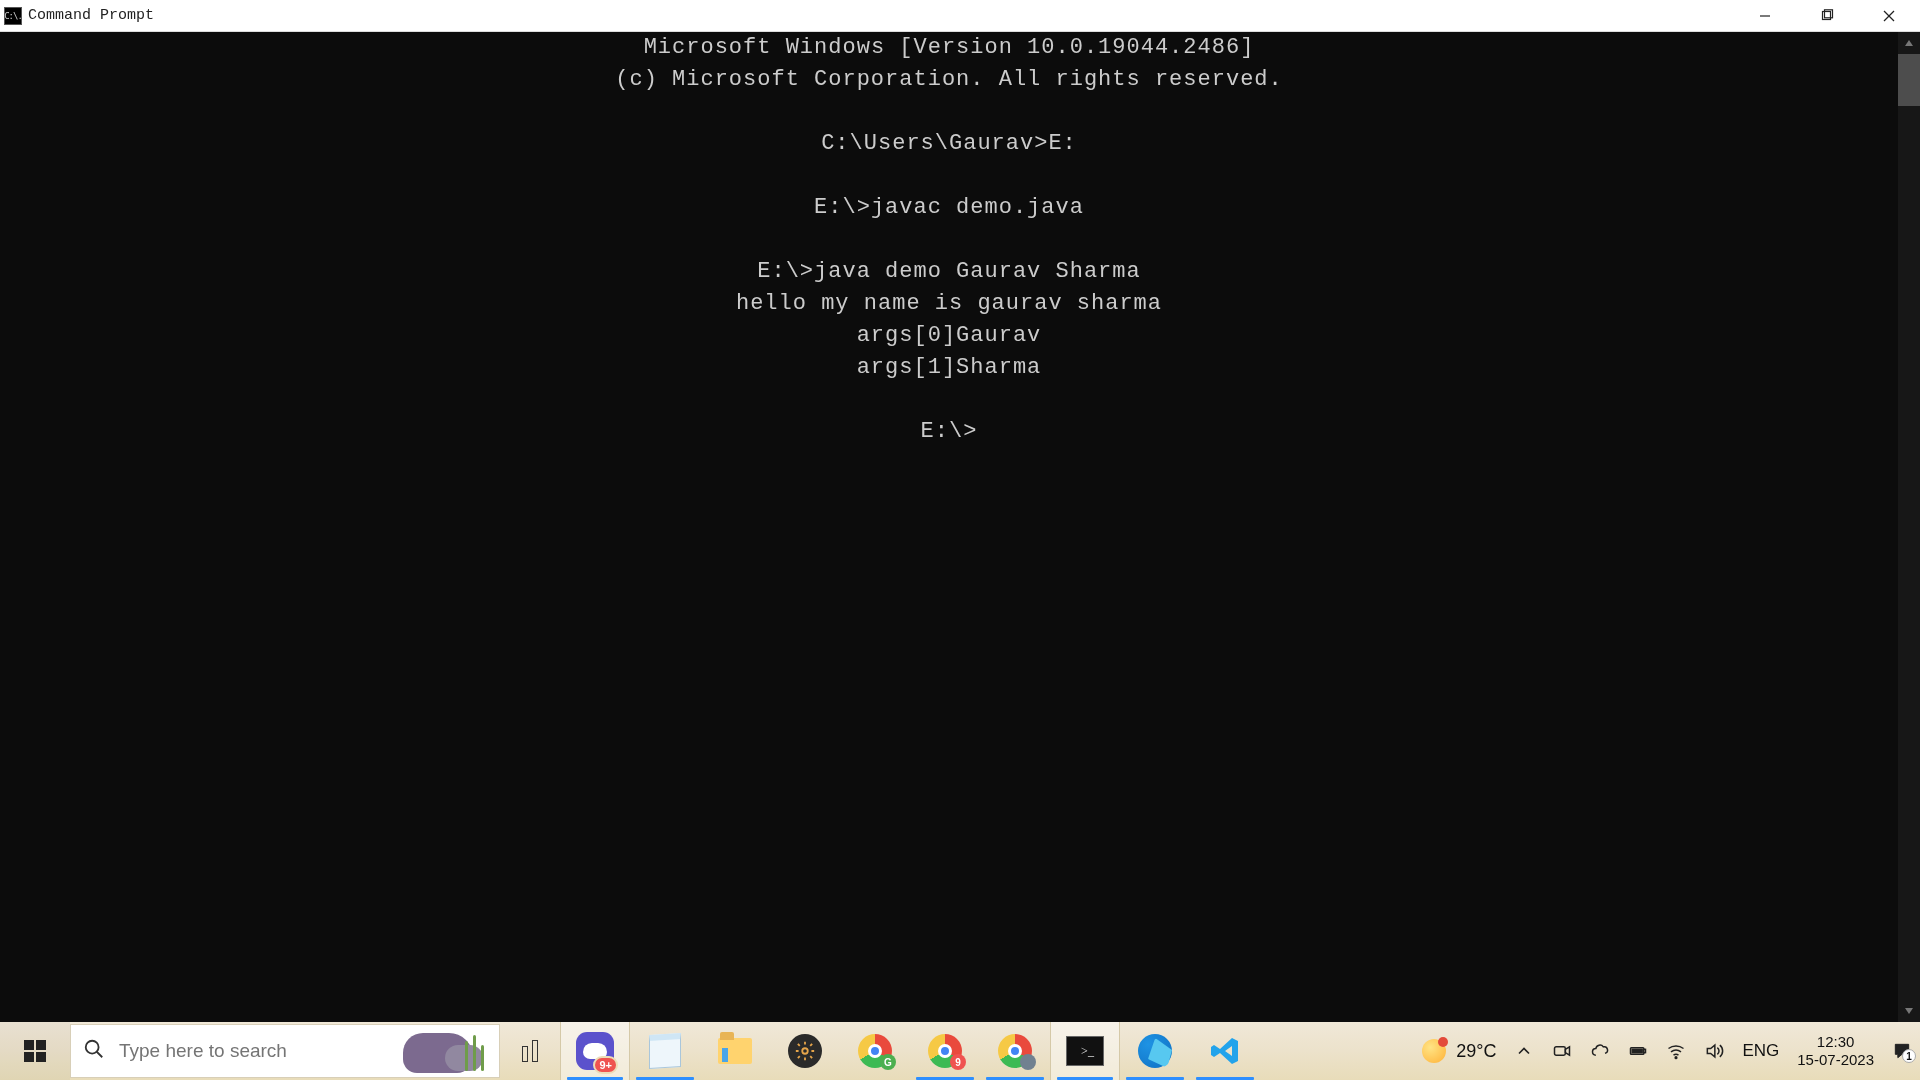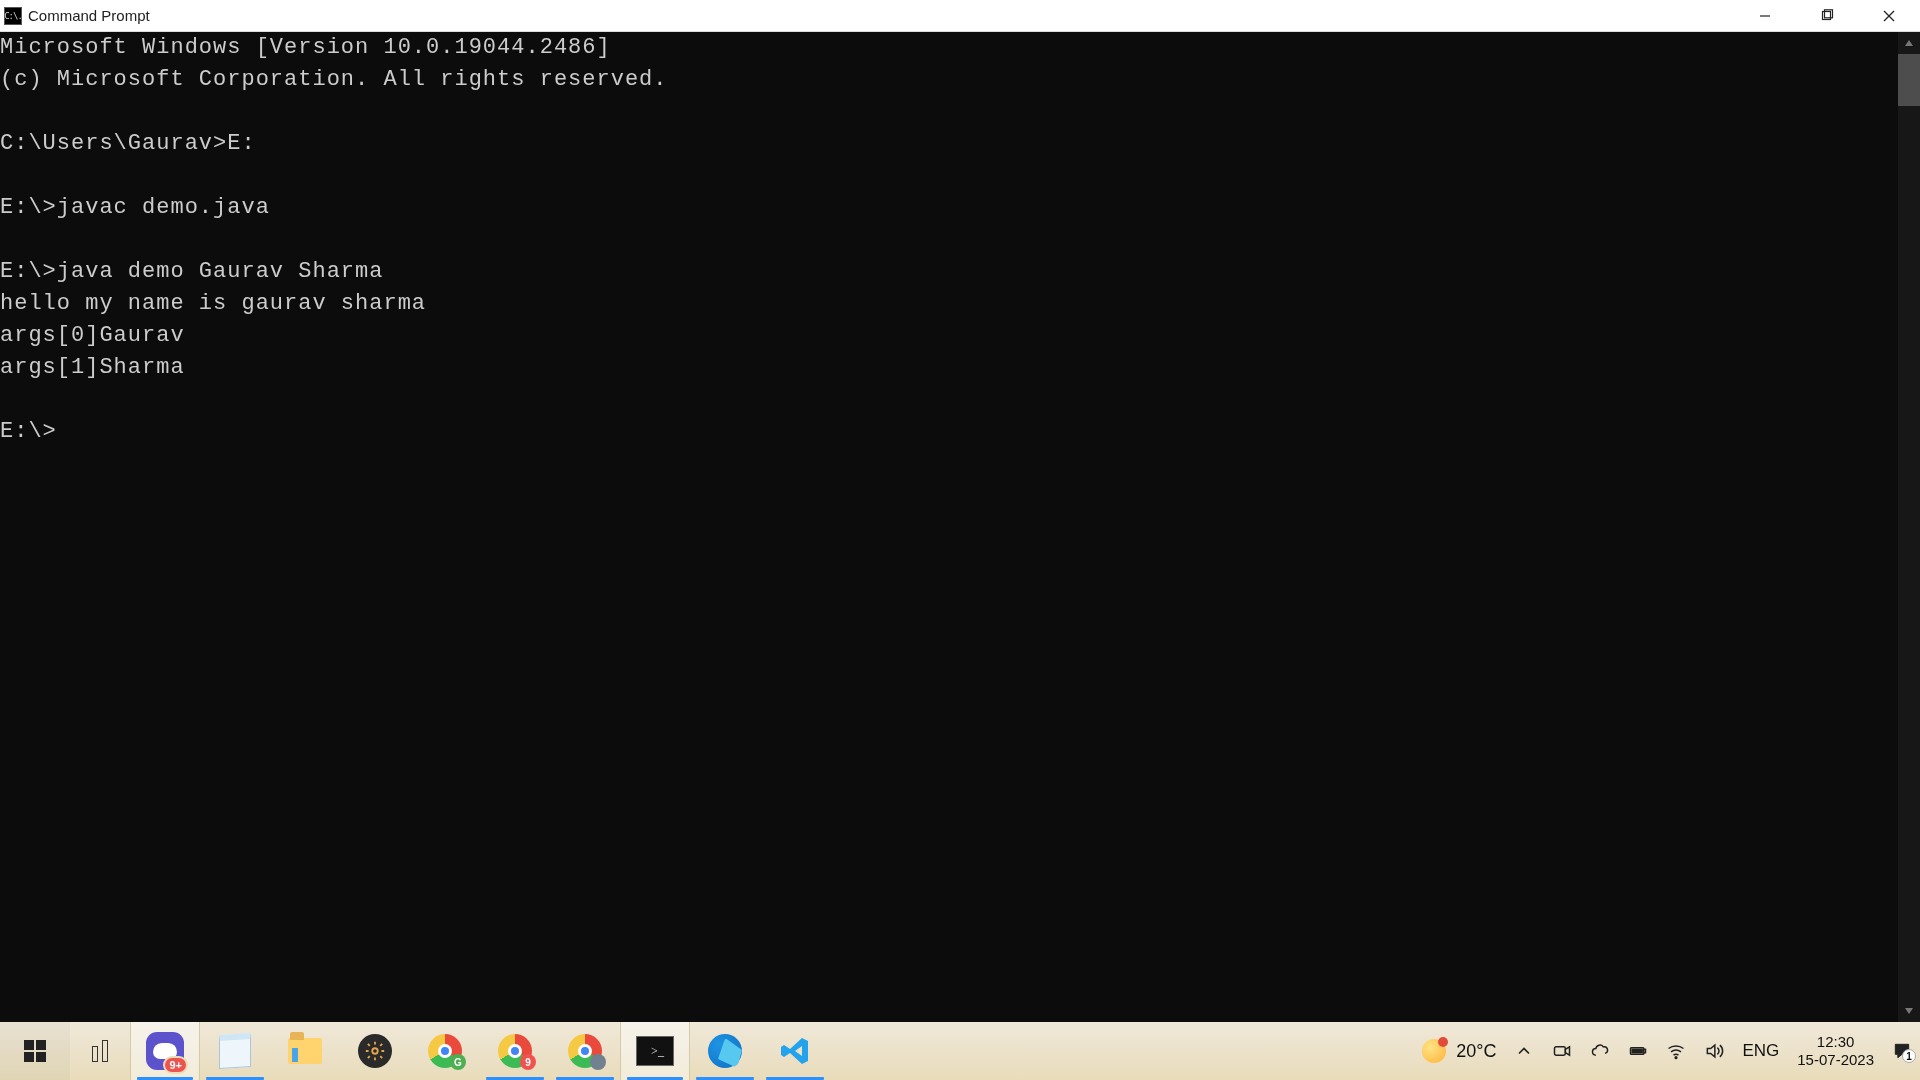--- a/index.html
+++ b/index.html
@@ -29,21 +29,21 @@
       font-family: Consolas, monospace;
       display: flex;
       align-items: center;
       justify-content: center;
       letter-spacing: -1px;
       border: 1px solid #555;
     }
     .titlebar-title {
       font-size: 15px;
       color: #222;
-      font-family: Liberation Sans, sans-serif;
+      font-family: Liberation Mono, monospace;
     }
     .window-controls {
       margin-left: auto;
       display: flex;
       height: 100%;
     }
     .ctrl-btn {
       width: 62px;
       height: 100%;
       display: flex;
@@ -62,20 +62,21 @@
       display: flex;
     }
     .console-text {
       flex: 1;
       font-family: Consolas, 'Courier New', monospace;
       font-size: 22px;
       line-height: 32px;
       white-space: pre;
       padding: 0;
       letter-spacing: 1px;
+      text-align: center;
     }
     .console-scrollbar {
       width: 22px;
       background: #171717;
       position: relative;
     }
     .scroll-up, .scroll-down {
       position: absolute;
       left: 0; right: 0;
       height: 22px;
@@ -305,20 +306,35 @@
 <div class="taskbar">
   <div class="start-btn">
     <div class="start-logo">
         <span></span>
         <span></span>
         <span></span>
         <span></span>
       </div>
   </div>
 
+  <div class="search-box">
+    <span class="search-icon">
+      <svg width="22" height="22" viewBox="0 0 24 24" fill="none" stroke="#333" stroke-width="2">
+          <circle cx="10" cy="10" r="7"></circle>
+          <line x1="21" y1="21" x2="15" y2="15"></line>
+        </svg>
+    </span>
+    <input class="search-input" placeholder="Type here to search" style="">
+    <div class="hippo">
+      <div class="hippo-body"></div>
+      <div class="grass">
+          <span></span>
+        </div>
+    </div>
+  </div>
 
   <div class="tb-icons">
     <div class="tb-item taskview">
       <div class="taskview-ic">
           <div class="r1"></div>
           <div class="r2"></div>
         </div>
     </div>
 
     <div class="tb-item active">
@@ -387,21 +403,21 @@
             <path d="M23 3l6 3v20l-6 3-12-11-6 4-3-2V12l3-2 6 4L23 3zm0 8l-7 5 7 5V11z"></path>
           </svg>
       </div>
       <div class="tb-indicator"></div>
     </div>
   </div>
 
   <div class="systray">
     <div class="weather">
       <div class="weather-ic"></div>
-      <div class="weather-text">20°C</div>
+      <div class="weather-text">29°C</div>
     </div>
 
     <div class="tray-ic">
       <svg viewBox="0 0 24 24" fill="none" stroke="#222" stroke-width="2">
           <polyline points="6 15 12 9 18 15"></polyline>
         </svg>
     </div>
     <div class="tray-ic">
       <svg viewBox="0 0 24 24" fill="none" stroke="#222" stroke-width="1.8">
           <rect x="3" y="7" width="13" height="10" rx="2"></rect>

